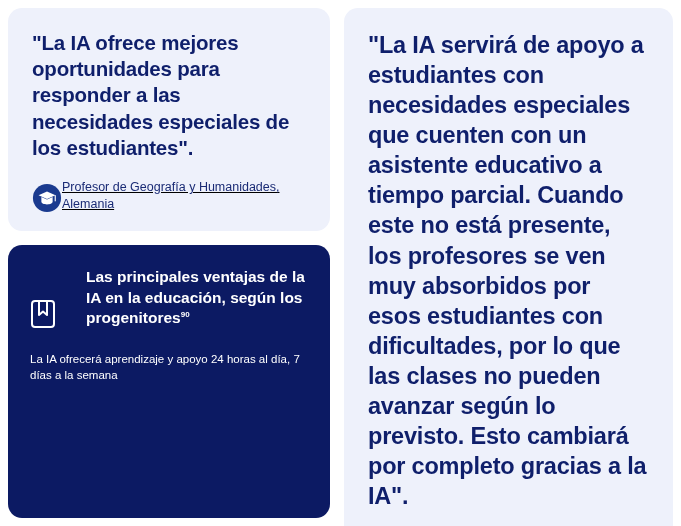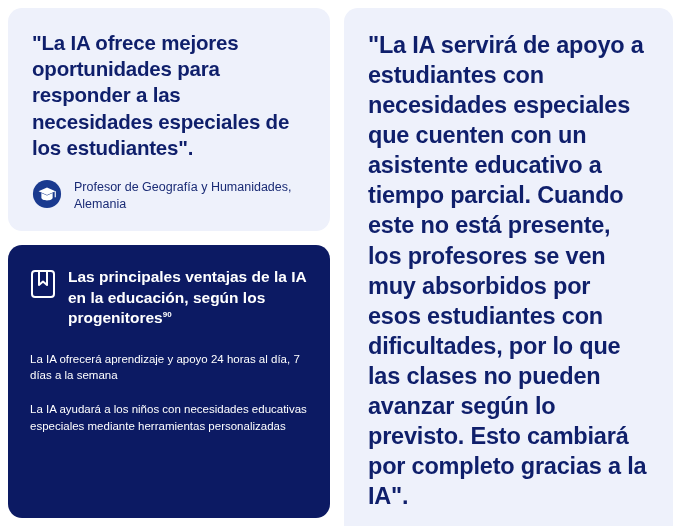--- a/index.html
+++ b/index.html
@@ -51,23 +51,24 @@
   .quote-left {
     font-size: 20.5px;
     line-height: 1.28;
   }
   .quote-right {
     font-size: 23.5px;
     line-height: 1.28;
   }
   .attrib {
     display: flex;
-    align-items: flex-start;
-    gap: 12px;
+    align-items: flex-end;
+    gap: 0;
     margin-top: 18px;
+    text-decoration: underline;
   }
   .attrib-right {
     margin-top: auto;
     padding-top: 20px;
   }
   .attrib-text {
     color: #1a2b75;
     font-size: 12.5px;
     line-height: 1.35;
   }
@@ -84,22 +85,22 @@
     border-radius: 14px;
     box-sizing: border-box;
     padding: 22px 22px 20px 22px;
     color: #ffffff;
     flex: 1;
     display: flex;
     flex-direction: column;
   }
   .dark-head {
     display: flex;
-    align-items: flex-start;
-    gap: 12px;
+    align-items: flex-end;
+    gap: 30px;
   }
   .bookmark-icon {
     flex: 0 0 auto;
     width: 26px;
     height: 30px;
     margin-top: 2px;
   }
   .dark-title {
     font-size: 15.5px;
     font-weight: bold;
@@ -152,21 +153,20 @@
             <rect x="2" y="2" width="22" height="26" rx="3" fill="none" stroke="#ffffff" stroke-width="2"></rect>
             <path d="M9 2 L9 16 L13 12.6 L17 16 L17 2" fill="none" stroke="#ffffff" stroke-width="2" stroke-linejoin="round"></path>
           </svg>
         </span>
         <div class="dark-title">
           <span>Las principales ventajas de la IA en la educación, según los progenitores</span><span class="sup">90</span>
         </div>
       </div>
       <div class="dark-items">
         <div class="dark-item">La IA ofrecerá aprendizaje y apoyo 24 horas al día, 7 días a la semana</div>
-        <div class="dark-item">La IA ayudará a los niños con necesidades educativas especiales mediante herramientas personalizadas</div>
       </div>
     </div>
 
   </div>
 
   <div class="col-right">
     <div class="card-light" style="flex:1">
       <div class="quote-text quote-right">"La IA servirá de apoyo a estudiantes con necesidades especiales que cuenten con un asistente educativo a tiempo parcial. Cuando este no está presente, los profesores se ven muy absorbidos por esos estudiantes con dificultades, por lo que las clases no pueden avanzar según lo previsto. Esto cambiará por completo gracias a la IA".</div>
       <div class="attrib attrib-right">
         

